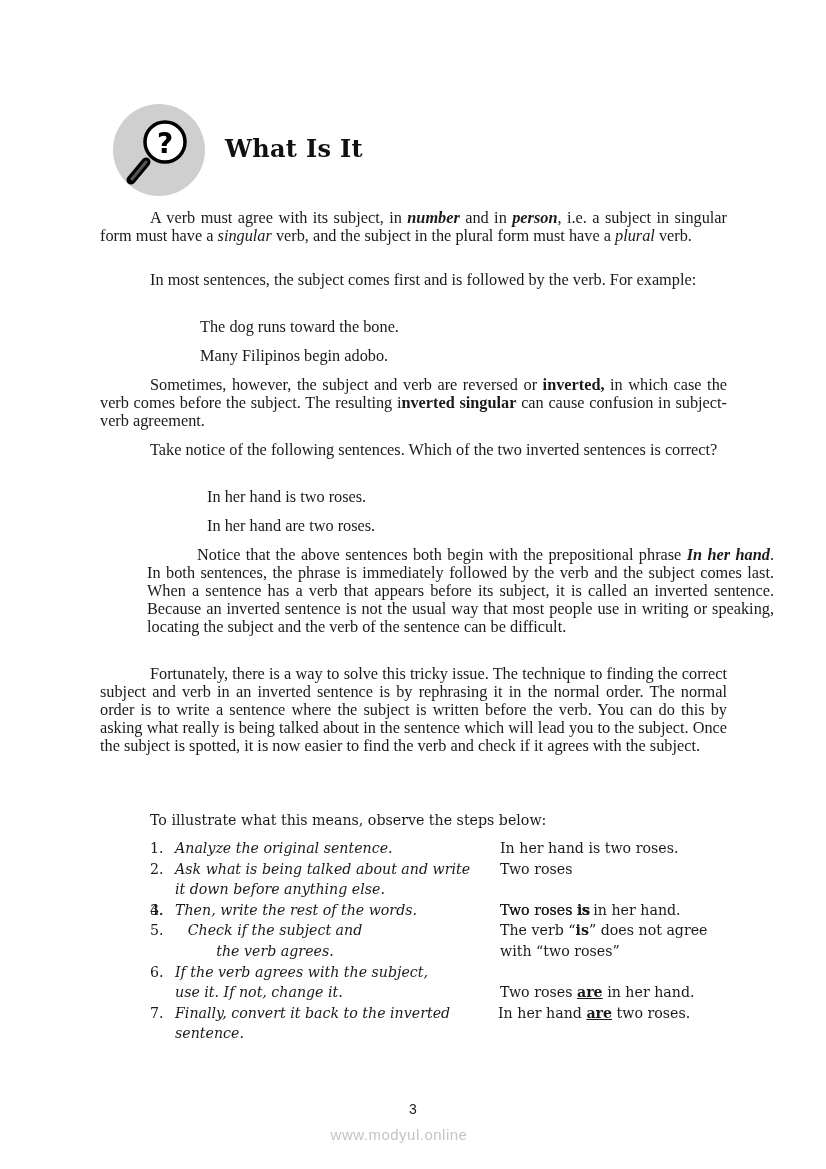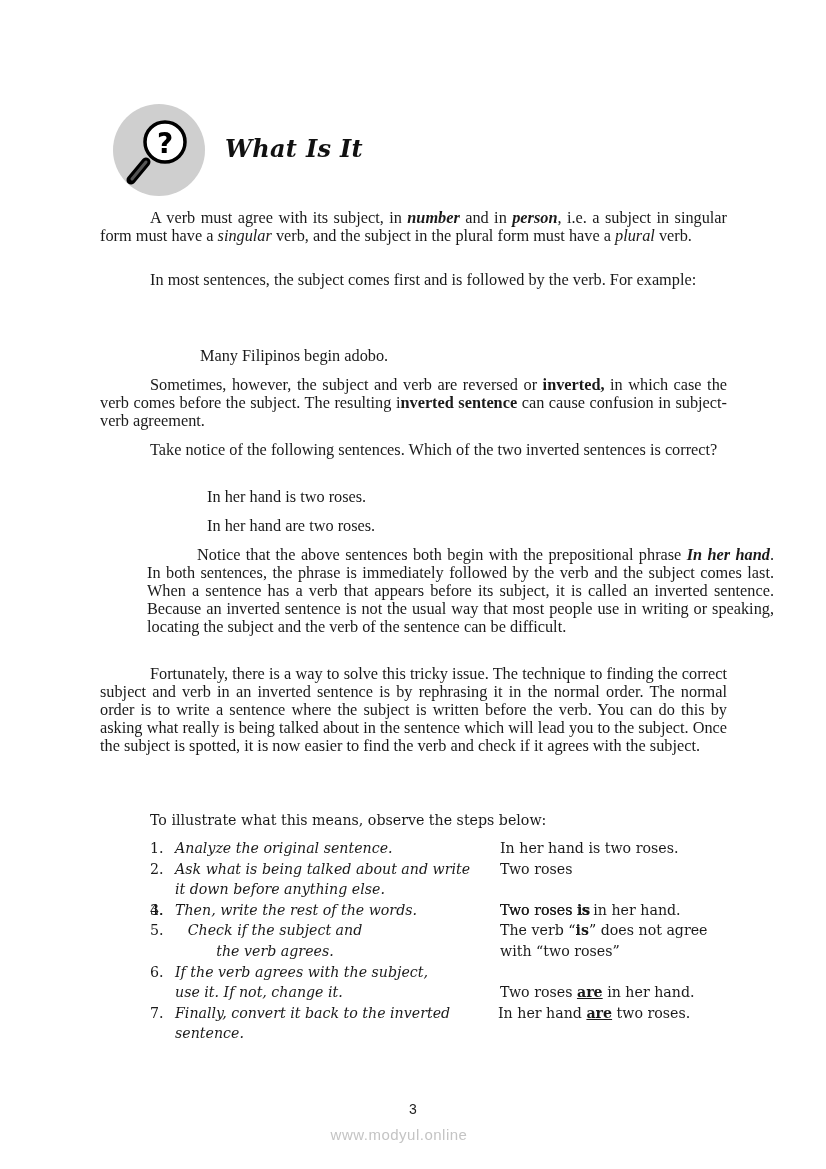--- a/index.html
+++ b/index.html
@@ -1,19 +1,19 @@
 <!DOCTYPE html>
 <html><head>
 <meta charset="utf-8">
 <style>
   html, body { margin: 0; padding: 0; background: #ffffff; }
   body { width: 826px; height: 1169px; position: relative; overflow: hidden; color: #1a1a1a; }
   .page { position: absolute; left: 0; top: 0; width: 826px; height: 1169px; }
   .header-icon { position: absolute; left: 113px; top: 104px; width: 92px; height: 92px; }
-  .header-title { position: absolute; left: 225px; top: 134px; font-family: "DejaVu Serif", serif; font-weight: bold; font-style: italic; font-size: 24px; color: #111; letter-spacing: 0.3px; }
+  .header-title { position: absolute; left: 225px; top: 134px; font-family: "DejaVu Serif", serif; font-weight: bold; font-size: 24px; color: #111; letter-spacing: 0.3px; }
   .body { position: absolute; left: 100px; width: 627px; font-family: "Liberation Serif", serif; font-size: 16.3px; line-height: 18px; text-align: justify; }
   .para { margin: 0; text-indent: 50px; }
   .example { position: absolute; font-family: "Liberation Serif", serif; font-size: 16.3px; }
   .list-intro { position: absolute; left: 150px; top: 812px; font-family: "DejaVu Serif", serif; font-size: 14.2px; }
   .steps { position: absolute; left: 150px; top: 838px; width: 580px; font-family: "DejaVu Serif", serif; font-size: 14.2px; line-height: 20.6px; }
   .step-row { position: relative; }
   .step-num { position: absolute; left: 0; width: 22px; }
   .step-text { margin-left: 25px; width: 300px; font-style: italic; }
   .step-result { position: absolute; left: 350px; top: 0; width: 240px; }
   .page-number { position: absolute; left: 0; width: 826px; top: 1101px; text-align: center; font-family: "Liberation Sans", sans-serif; font-size: 14px; color: #222; }
@@ -35,24 +35,25 @@
   <div class="header-title">What Is It</div>
 
   <div class="body" style="top:209px;">
     <p class="para"><span>A verb must agree with its subject, in </span><b><i>number</i></b><span> and in </span><b><i>person</i></b><span>, i.e. a subject in singular form must have a </span><i>singular</i><span> verb, and the subject in the plural form must have a </span><i>plural</i><span> verb.</span></p>
   </div>
 
   <div class="body" style="top:271px;">
     <p class="para">In most sentences, the subject comes first and is followed by the verb. For example:</p>
   </div>
 
+  <div class="example" style="left:200px; top:317px;">The dog runs toward the bone.</div>
   <div class="example" style="left:200px; top:346px;">Many Filipinos begin adobo.</div>
 
   <div class="body" style="top:376px;">
-    <p class="para"><span>Sometimes, however, the subject and verb are reversed or </span><b>inverted,</b><span> in which case the verb comes before the subject.  The resulting i</span><b>nverted sentence</b><span> can cause confusion in subject-verb agreement.</span></p>
+    <p class="para"><span>Sometimes, however, the subject and verb are reversed or </span><b>inverted,</b><span> in which case the verb comes before the subject.  The resulting i</span><b>nverted singular</b><span> can cause confusion in subject-verb agreement.</span></p>
   </div>
 
   <div class="body" style="top:441px;">
     <p class="para">Take notice of the following sentences. Which of the two inverted sentences is correct?</p>
   </div>
 
   <div class="example" style="left:207px; top:487px;">In her hand is two roses.</div>
   <div class="example" style="left:207px; top:516px;">In her hand are two roses.</div>
 
   <div class="body" style="top:546px;margin-left:47px;">

